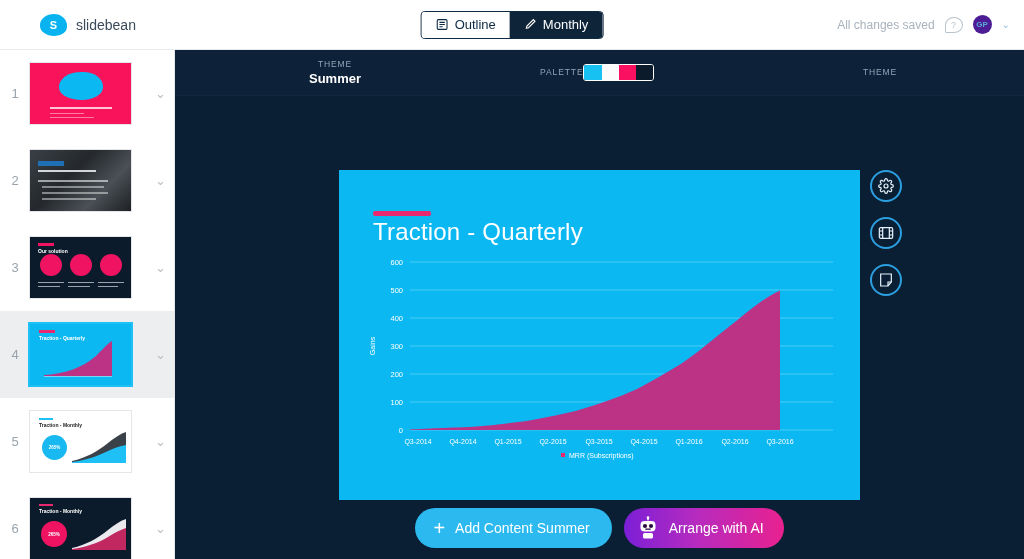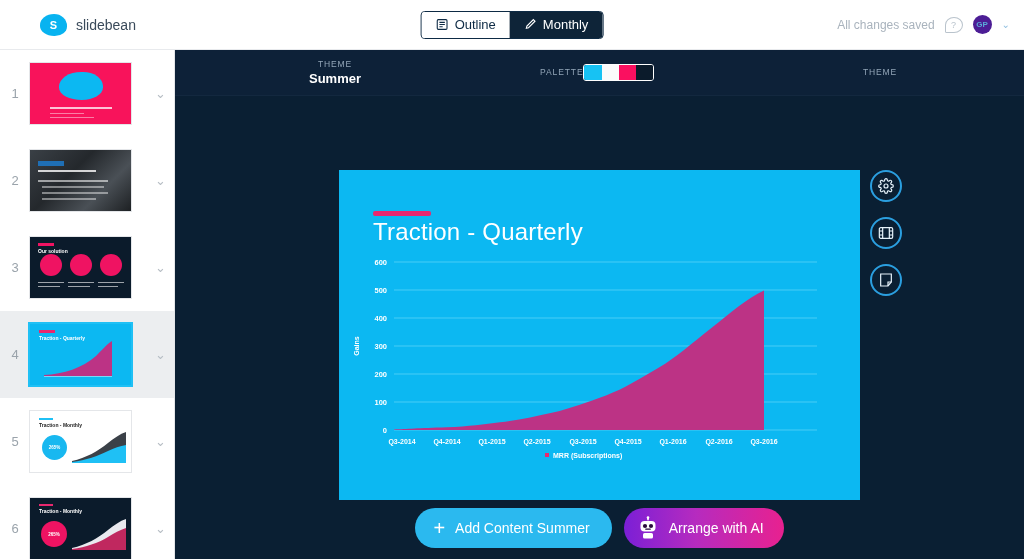--- a/index.html
+++ b/index.html
@@ -136,21 +136,21 @@
   .canvas-wrap { position: relative; }
   .slide-canvas {
     position: absolute; left: 164px; top: 74px; width: 521px; height: 330px;
     background: #0cb8f2; overflow: hidden;
   }
   .slide-accent { position: absolute; left: 34px; top: 41px; width: 58px; height: 5px;
     background: #e8286f; border-radius: 2px; }
   .slide-title { position: absolute; left: 34px; top: 48px; font-size: 24px; color: #ffffff;
     font-weight: normal; letter-spacing: .2px; }
 
-  .chart { position: absolute; left: 0; top: 84px; width: 492px; height: 210px; font-weight: bold; }
+  .chart { position: absolute; left: 16px; top: 84px; width: 492px; height: 210px; }
   .chart svg { display: block; }
 
   .side-tools { position: absolute; left: 695px; top: 74px; display: flex; flex-direction: column; gap: 15px; }
   .tool {
     width: 32px; height: 32px; border-radius: 50%; border: 2px solid #2b9fe0;
     display: flex; align-items: center; justify-content: center; cursor: pointer;
     color: #e6f2fa; background: transparent;
   }
 
   .bottom-actions {

